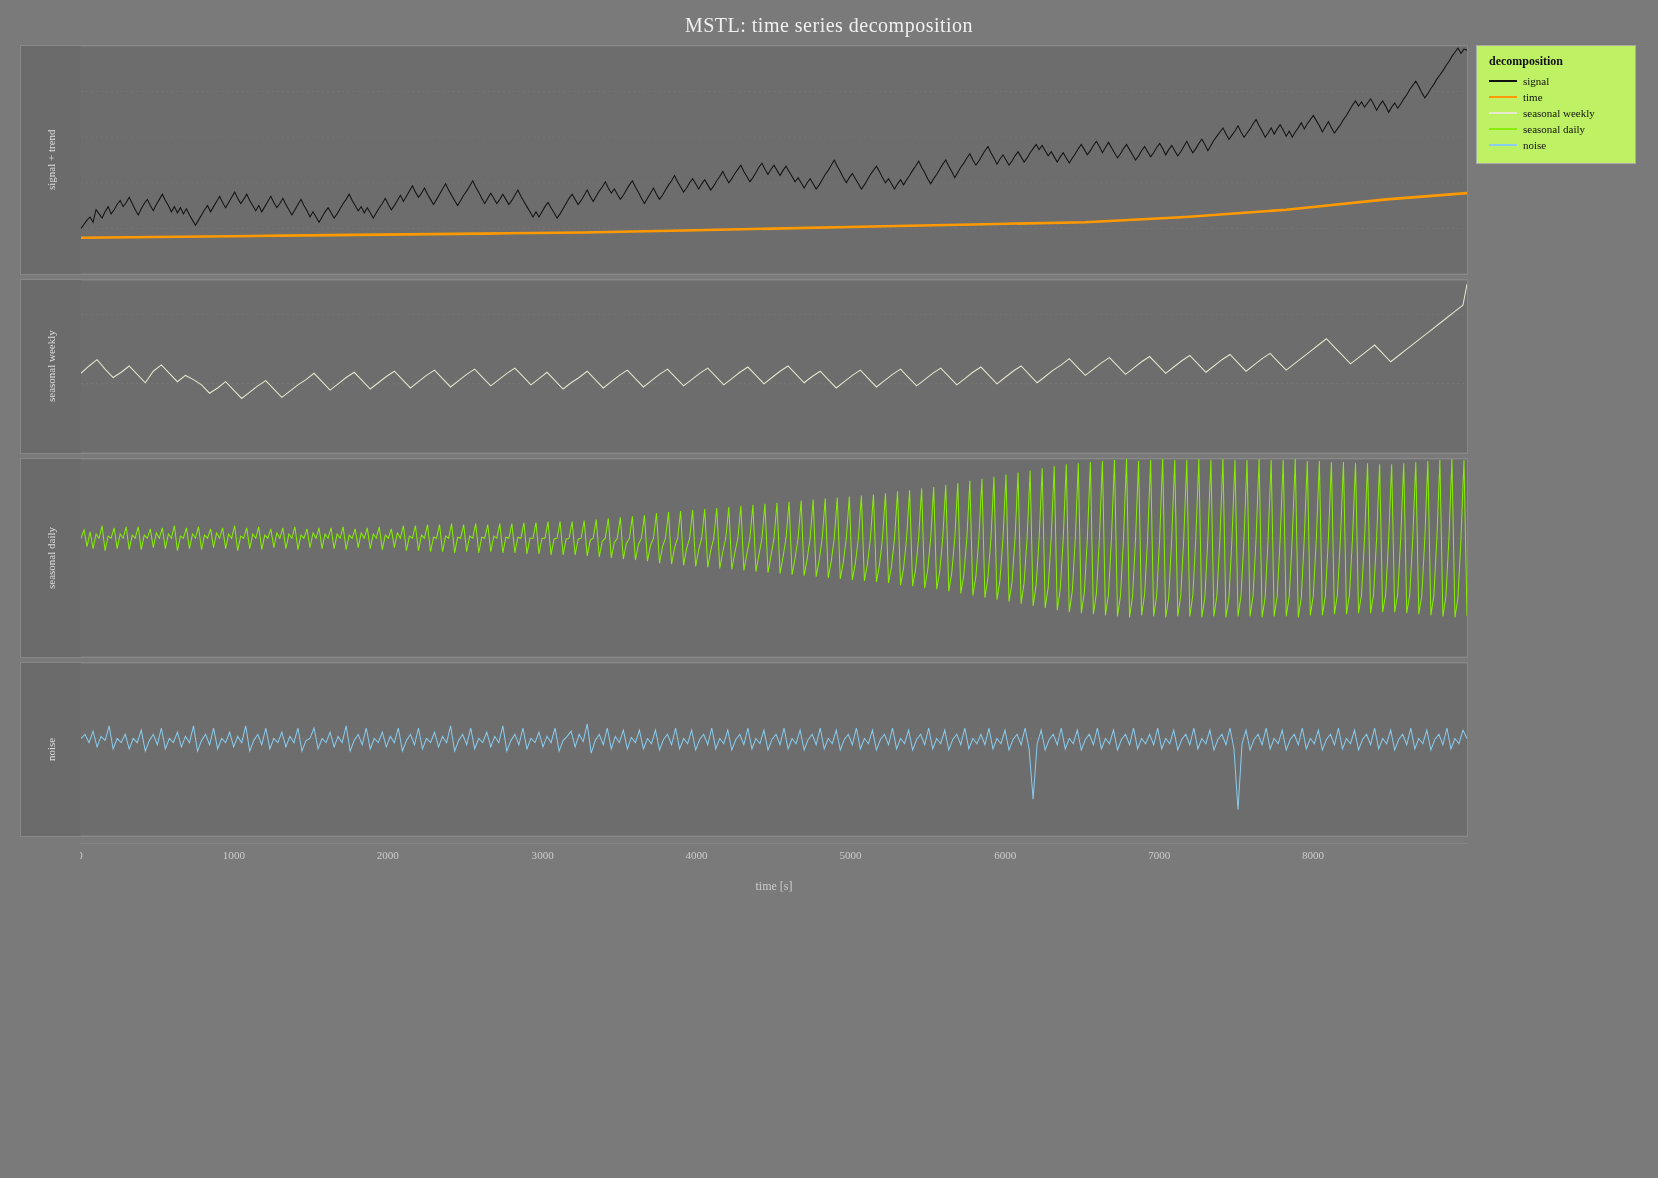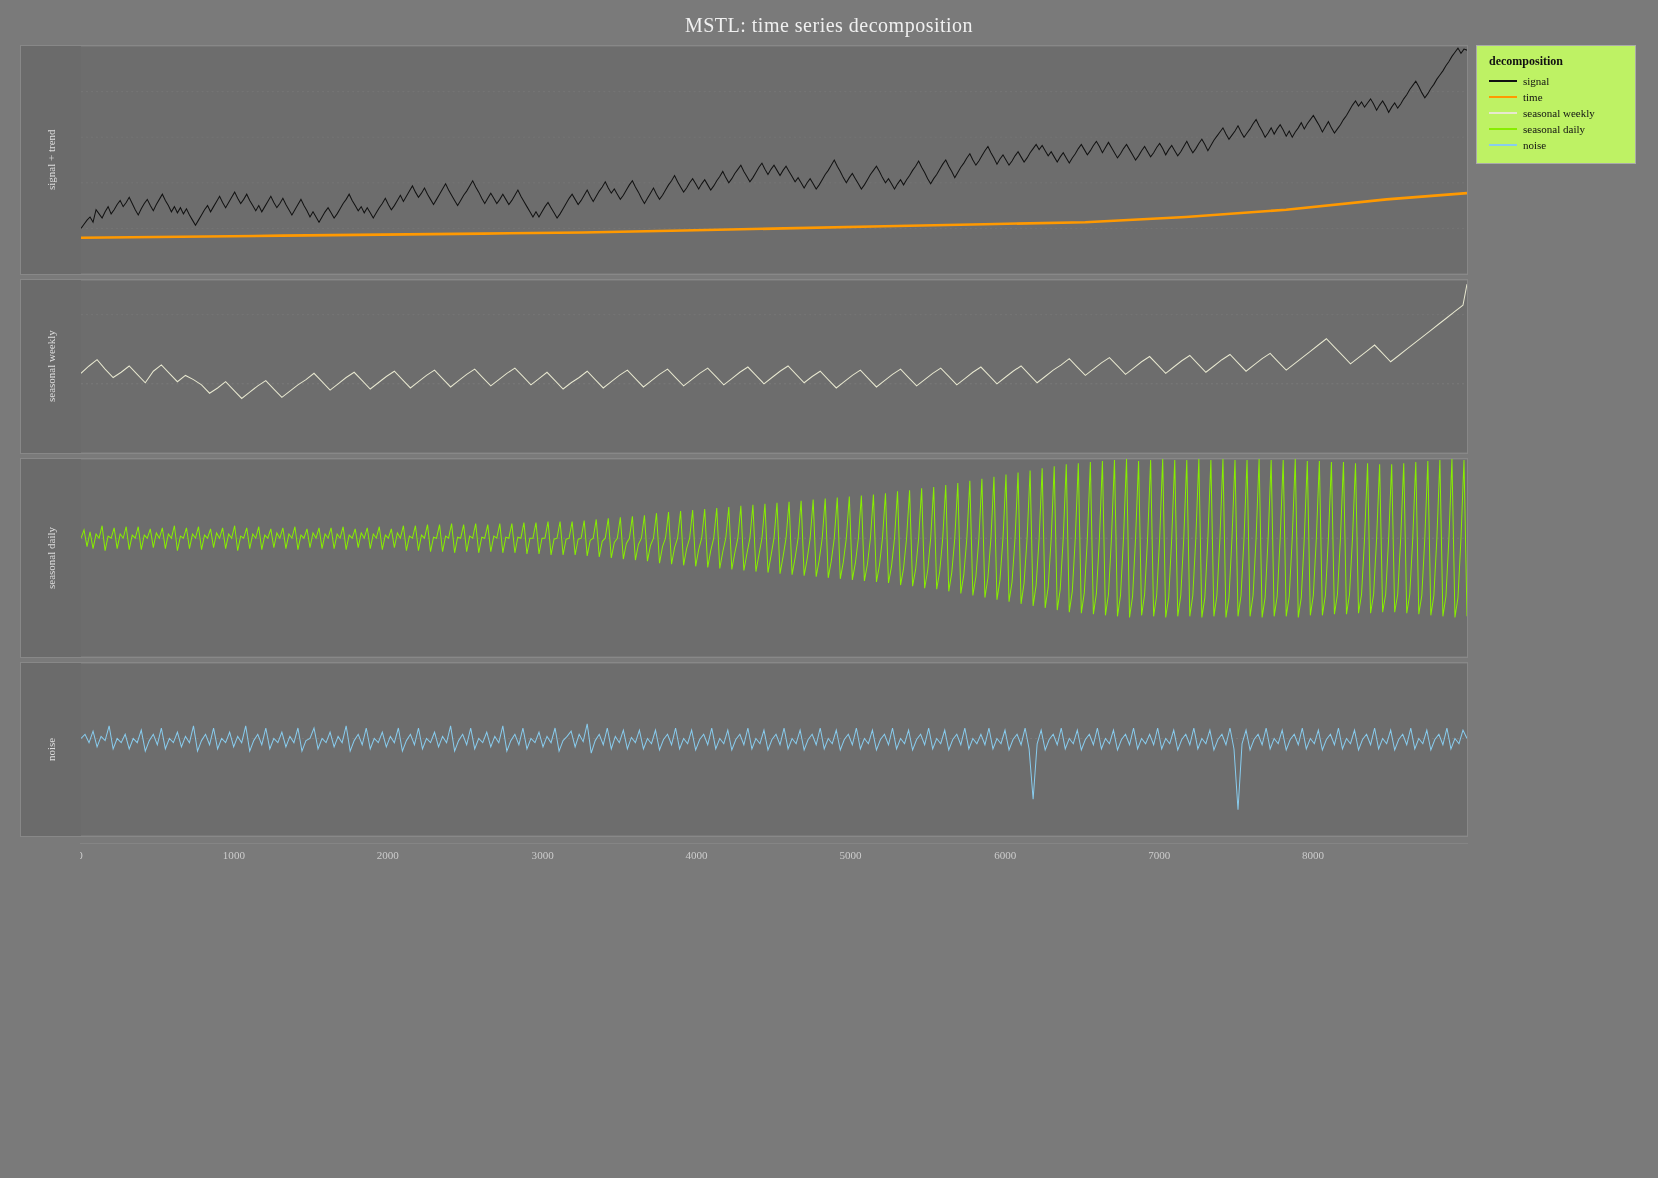--- a/index.html
+++ b/index.html
@@ -228,20 +228,21 @@
         <text x="153" y="16" fill="#ccc" font-size="11" text-anchor="middle">1000</text>
         <text x="306" y="16" fill="#ccc" font-size="11" text-anchor="middle">2000</text>
         <text x="460" y="16" fill="#ccc" font-size="11" text-anchor="middle">3000</text>
         <text x="613" y="16" fill="#ccc" font-size="11" text-anchor="middle">4000</text>
         <text x="766" y="16" fill="#ccc" font-size="11" text-anchor="middle">5000</text>
         <text x="920" y="16" fill="#ccc" font-size="11" text-anchor="middle">6000</text>
         <text x="1073" y="16" fill="#ccc" font-size="11" text-anchor="middle">7000</text>
         <text x="1226" y="16" fill="#ccc" font-size="11" text-anchor="middle">8000</text>
       </svg>
     </div>
+    <div class="x-axis-label" style="color:#ccc; font-size:12px; text-align:center;">time [s]</div>
   </div>
 
   <div class="right-panel">
     <div class="legend-box">
       <div class="legend-title">decomposition</div>
       <div class="legend-item">
         <div class="legend-line" style="background-color:#111111;"></div>
         <span class="legend-text">signal</span>
       </div>
       <div class="legend-item">

